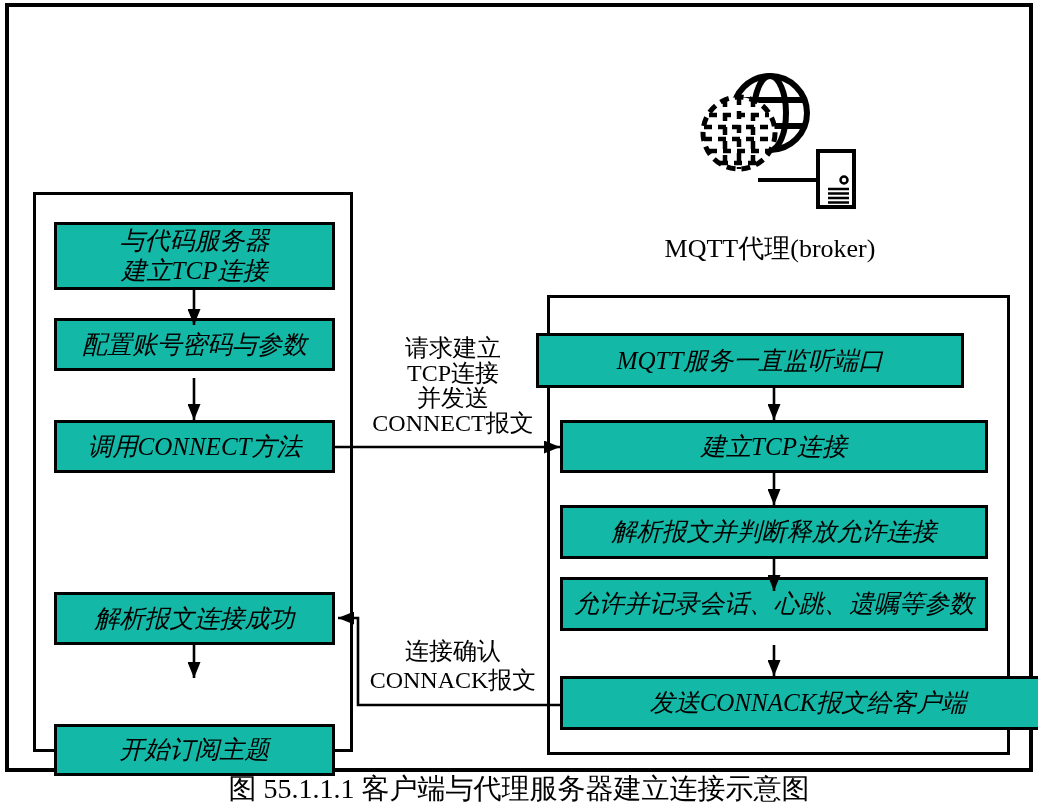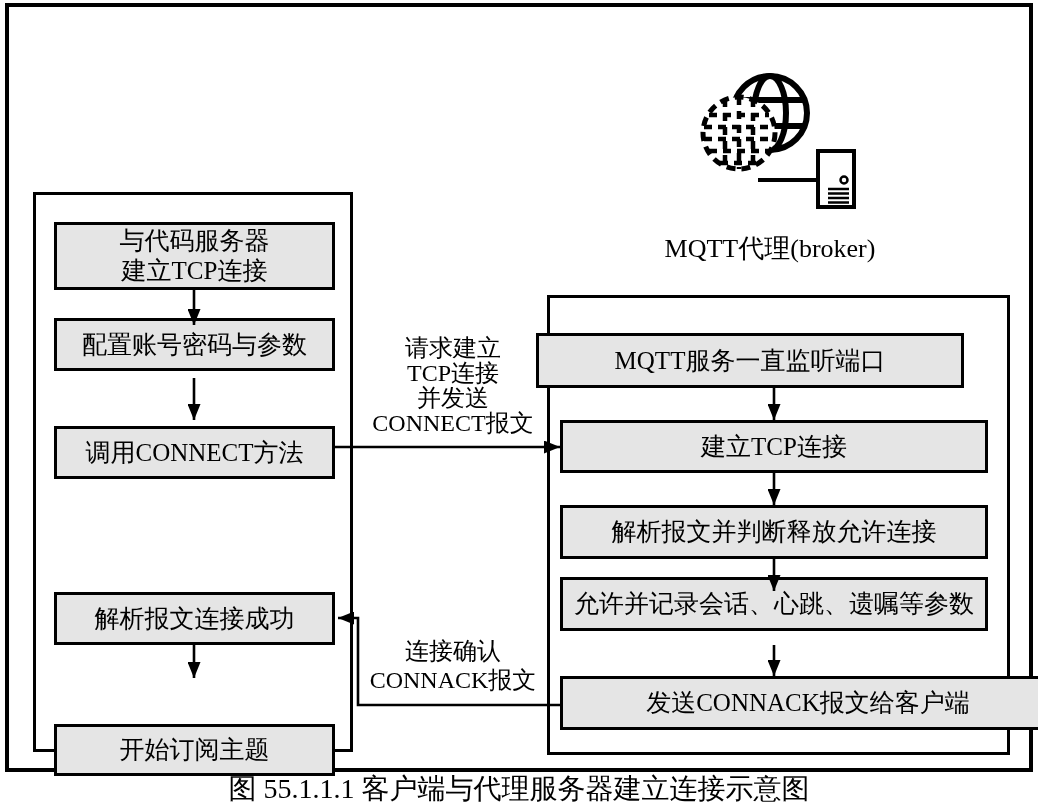--- a/index.html
+++ b/index.html
@@ -4,37 +4,37 @@
 <style>
   html,body{margin:0;padding:0;background:#ffffff;}
   body{width:1038px;height:810px;position:relative;overflow:hidden;
        font-family:"Liberation Serif","DejaVu Serif",serif;color:#000;}
   .stage{position:absolute;left:0;top:0;width:1038px;height:810px;}
   .outer-frame{position:absolute;left:5px;top:3px;width:1028px;height:769px;
        border:4px solid #000;box-sizing:border-box;background:#fff;}
   .container{position:absolute;border:3px solid #000;box-sizing:border-box;background:#fff;}
   .client-container{left:33px;top:192px;width:320px;height:560px;}
   .broker-container{left:547px;top:295px;width:463px;height:460px;}
-  .box{position:absolute;border:3px solid #000;box-sizing:border-box;background:#e5e5e5;
+  .box{position:absolute;border:3px solid #000;box-sizing:border-box;background:#14b8a6;
        display:flex;align-items:center;justify-content:center;text-align:center;
-       font-size:25px;line-height:30px;white-space:pre-line;}
+       font-size:25px;line-height:30px;white-space:pre-line;font-style:italic;}
   .section-title{position:absolute;text-align:center;font-size:27px;}
   .client-title{left:98px;top:156px;width:190px;margin-top:34px;}
   .broker-title{left:635px;top:231px;width:270px;font-size:26px;text-align:center;}
   .flow-label{position:absolute;text-align:center;font-size:24px;white-space:pre-line;}
   .request-label{left:357px;top:336px;width:192px;line-height:25px;}
   .response-label{left:357px;top:637px;width:192px;line-height:29px;}
   .caption{position:absolute;left:0;top:772px;width:1038px;text-align:center;
        font-size:28px;line-height:34px;}
   .arrow-layer{position:absolute;left:0;top:0;width:1038px;height:810px;pointer-events:none;}
   .net-icon{position:absolute;left:693px;top:68px;width:170px;height:145px;}
   
   .c1{left:54px;top:222px;width:281px;height:68px;}
   .c2{left:54px;top:318px;width:281px;height:53px;}
-  .c3{left:54px;top:420px;width:281px;height:53px;margin-top:6px;}
+  .c3{left:54px;top:420px;width:281px;height:53px;}
   .c4{left:54px;top:592px;width:281px;height:53px;}
   .c5{left:54px;top:678px;width:281px;height:52px;margin-top:46px;}
   
   .b1{left:536px;top:333px;width:428px;height:55px;}
   .b2{left:560px;top:420px;width:428px;height:53px;}
   .b3{left:560px;top:505px;width:428px;height:54px;}
   .b4{left:560px;top:577px;width:428px;height:54px;}
   .b5{left:560px;top:676px;width:496px;height:54px;}
 </style>
 </head>

